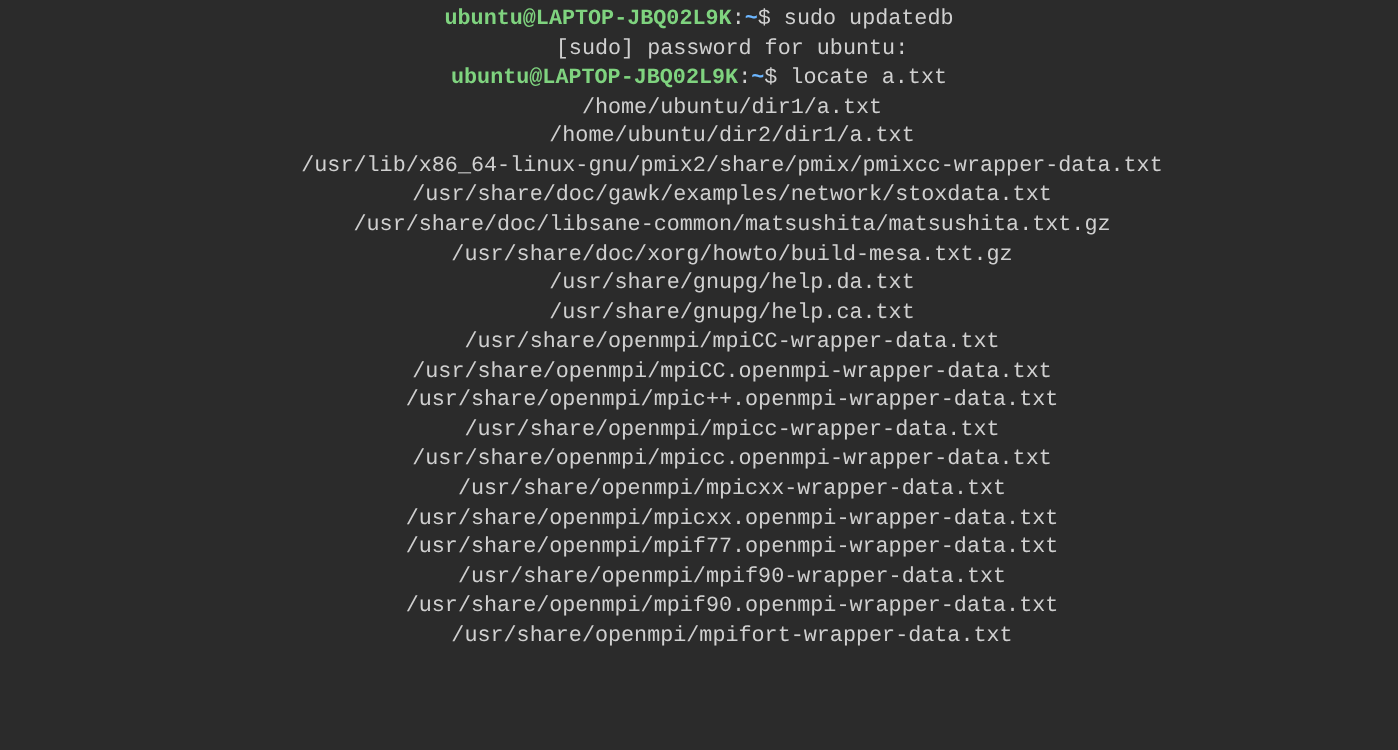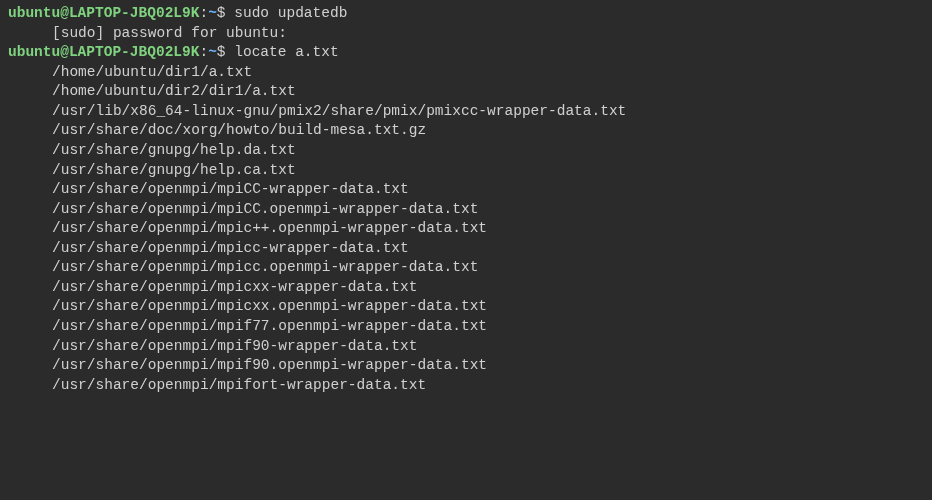--- a/index.html
+++ b/index.html
@@ -1,18 +1,19 @@
 <!DOCTYPE html>
 <html><head>
   <meta charset="utf-8">
   <style>
     * {
       margin: 0;
       padding: 0;
       box-sizing: border-box;
+      text-align: center;
     }
     body {
       background-color: #2b2b2b;
       font-family: 'Consolas', 'Courier New', monospace;
       font-size: 14.5px;
       line-height: 1.35;
       color: #d0d0d0;
       padding: 4px 8px;
       width: 932px;
       height: 500px;
@@ -46,20 +47,22 @@
 </head>
 <body>
 
 <div class="line"><span class="prompt-user">ubuntu@LAPTOP-JBQ02L9K</span><span class="prompt-sep">:</span><span class="prompt-path">~</span><span class="prompt-dollar">$</span><span class="command"> </span><span class="command">sudo updatedb</span></div>
 <div class="line output">[sudo] password for ubuntu:</div>
 <div class="line"><span class="prompt-user">ubuntu@LAPTOP-JBQ02L9K</span><span class="prompt-sep">:</span><span class="prompt-path">~</span><span class="prompt-dollar">$</span><span class="command"> </span><span class="command">locate a.txt</span></div>
 <div id="output-container">
     <div class="line output">/home/ubuntu/dir1/a.txt</div>
     <div class="line output">/home/ubuntu/dir2/dir1/a.txt</div>
     <div class="line output">/usr/lib/x86_64-linux-gnu/pmix2/share/pmix/pmixcc-wrapper-data.txt</div>
+    <div class="line output">/usr/share/doc/gawk/examples/network/stoxdata.txt</div>
+    <div class="line output">/usr/share/doc/libsane-common/matsushita/matsushita.txt.gz</div>
     <div class="line output">/usr/share/doc/xorg/howto/build-mesa.txt.gz</div>
     <div class="line output">/usr/share/gnupg/help.da.txt</div>
     <div class="line output">/usr/share/gnupg/help.ca.txt</div>
     <div class="line output">/usr/share/openmpi/mpiCC-wrapper-data.txt</div>
     <div class="line output">/usr/share/openmpi/mpiCC.openmpi-wrapper-data.txt</div>
     <div class="line output">/usr/share/openmpi/mpic++.openmpi-wrapper-data.txt</div>
     <div class="line output">/usr/share/openmpi/mpicc-wrapper-data.txt</div>
     <div class="line output">/usr/share/openmpi/mpicc.openmpi-wrapper-data.txt</div>
     <div class="line output">/usr/share/openmpi/mpicxx-wrapper-data.txt</div>
     <div class="line output">/usr/share/openmpi/mpicxx.openmpi-wrapper-data.txt</div>

